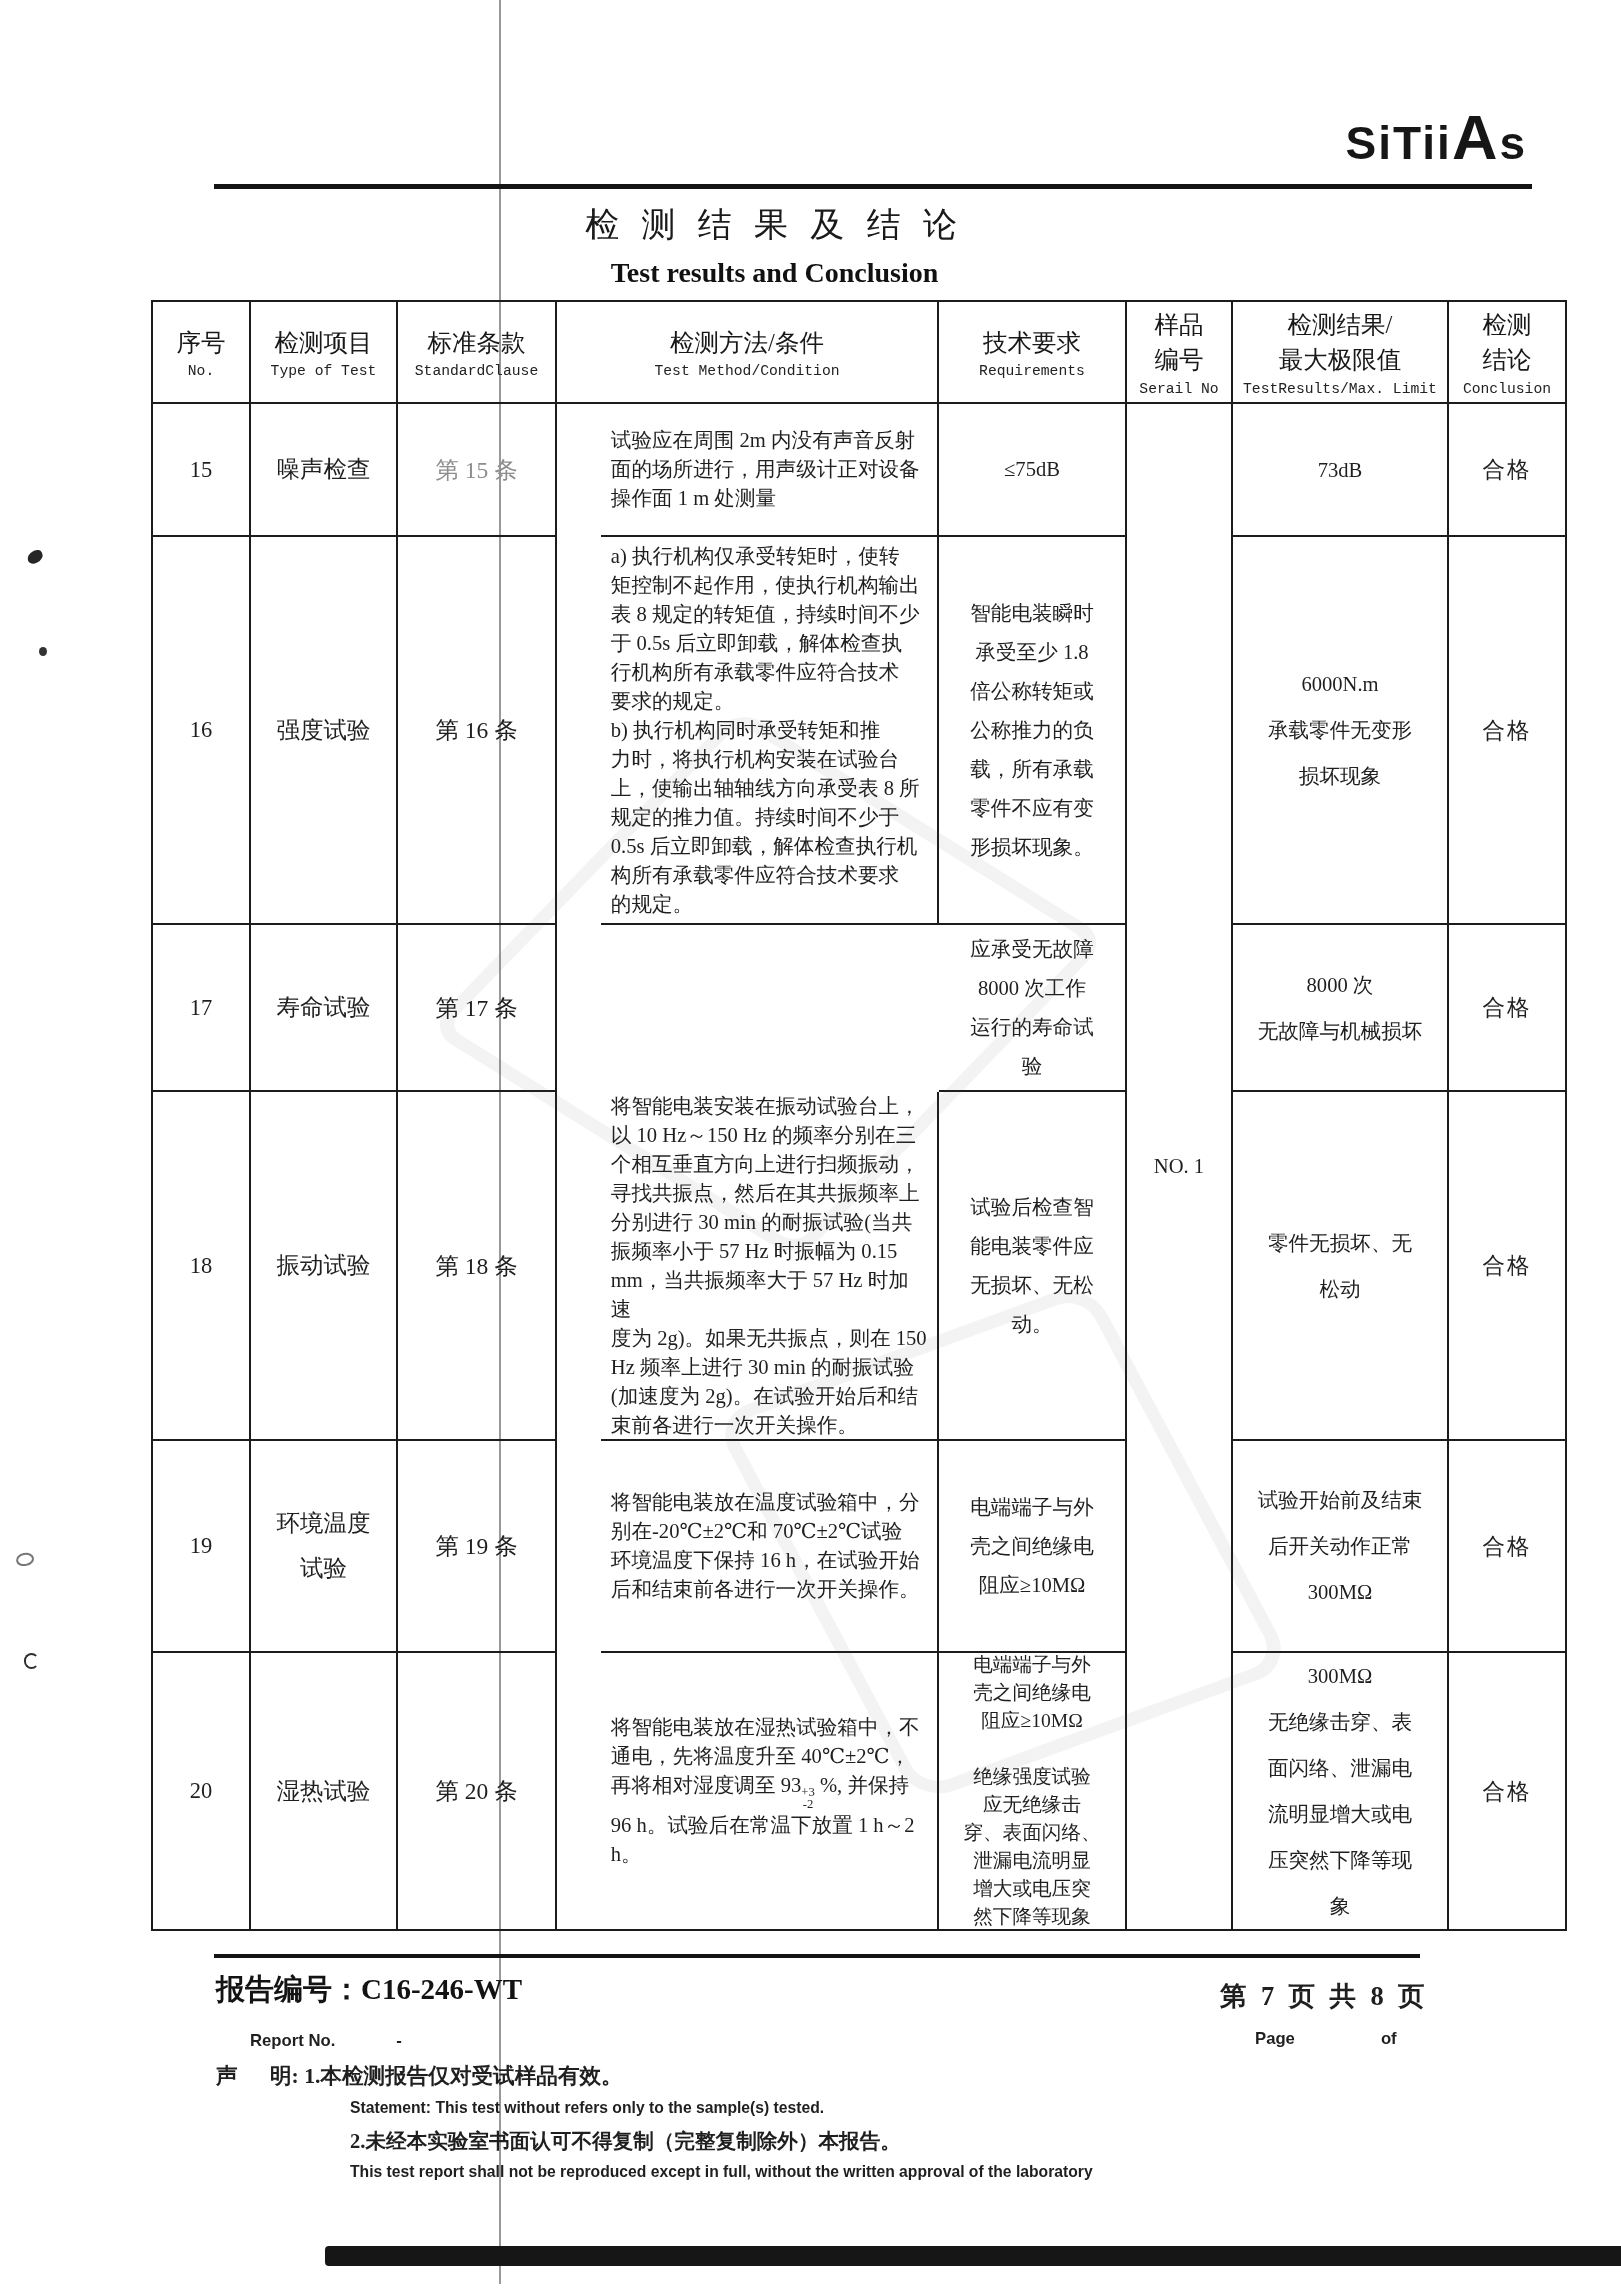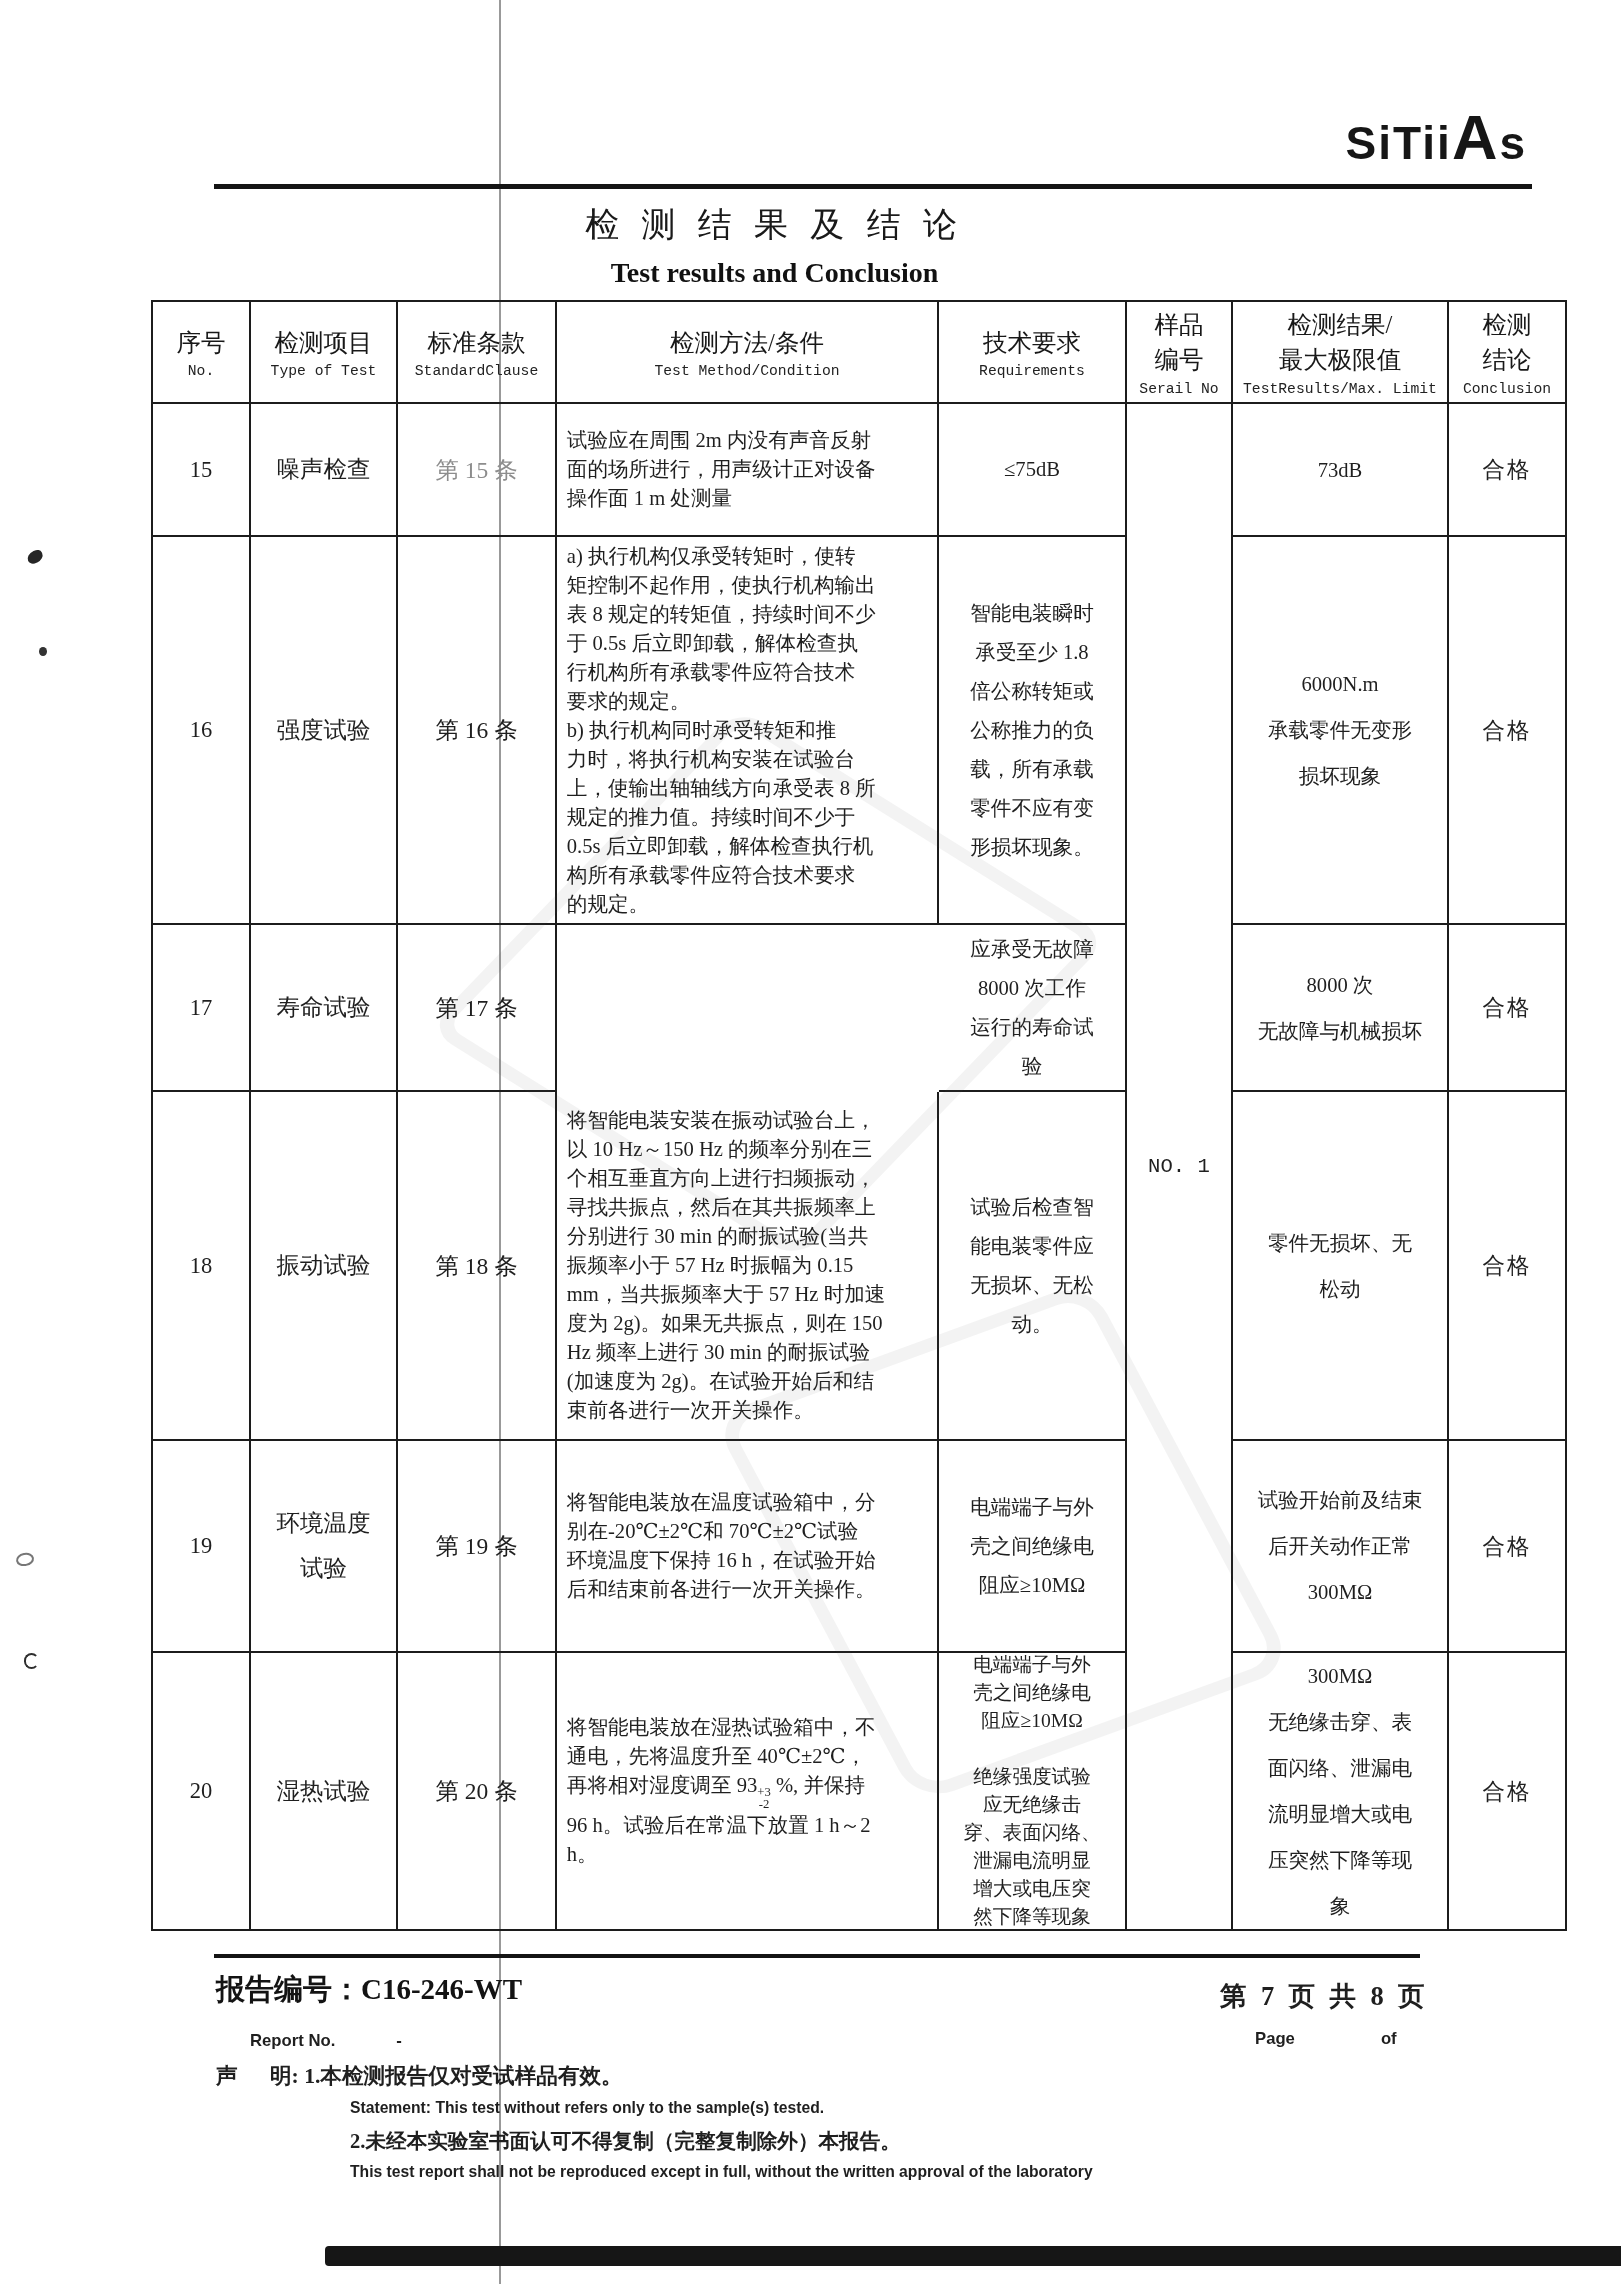--- a/index.html
+++ b/index.html
@@ -43,28 +43,28 @@
   .c8{border-right:none;}
   .r7,.serial-cell{border-bottom:none;}
   .hcn{font-size:24.5px;line-height:35px;white-space:pre-line;text-align:center;color:#181818;}
   .hen{font-size:14.7px;margin-top:3.9px;text-align:center;color:#222;
     font-family:"Liberation Mono","DejaVu Sans Mono",monospace;}
   .txt{white-space:pre-line;width:100%;box-sizing:border-box;}
   .no-cell .txt{font-size:22.5px;text-align:center;}
   .type-cell .txt{font-size:23.5px;text-align:center;line-height:45px;}
   .clause-cell .txt{font-size:23.5px;text-align:center;}
   .clause-faded .txt{color:#8d8d8d;}
-  .method-cell{align-items:center;justify-content:center;}
+  .method-cell{align-items:center;justify-content:center;margin-left:44px;}
   .method-cell .txt{font-size:20.6px;line-height:29px;text-align:left;padding:5.9px 9.8px;}
   .req-cell .txt{font-size:20.6px;line-height:39px;text-align:center;padding:0 3.9px;}
   .req-tight .txt{font-size:19.6px;line-height:28px;}
   .res-cell .txt{font-size:20.6px;line-height:46px;text-align:center;padding:0 3.9px;}
   .con-cell .txt{font-size:22.5px;text-align:center;letter-spacing:2px;}
   .serial-cell{grid-column:6;grid-row:2 / span 6;}
-  .serial-cell .txt{font-size:20.6px;text-align:center;font-family:Liberation Mono, monospace;}
+  .serial-cell .txt{font-size:20.6px;text-align:center;}
   .stack{display:inline-flex;flex-direction:column;vertical-align:-3.9px;
     font-size:12.7px;line-height:12.7px;text-align:center;}
   
   .footer-rule{position:absolute;left:214px;top:1954px;width:1206px;height:3.9px;background:#141414;}
   .report-line{position:absolute;left:216px;top:1970px;font-size:29px;font-weight:bold;color:#131313;}
   .report-no-en{position:absolute;left:250px;top:2031px;font-size:16.7px;font-weight:bold;}
   .report-dash{display:inline-block;margin-left:61px;}
   .stmt1-cn{position:absolute;left:216px;top:2061px;font-size:21.6px;font-weight:bold;white-space:pre;}
   .stmt1-en{position:absolute;left:350px;top:2099px;font-size:15.7px;font-weight:bold;}
   .stmt2-cn{position:absolute;left:350px;top:2127px;font-size:20.6px;font-weight:bold;}

